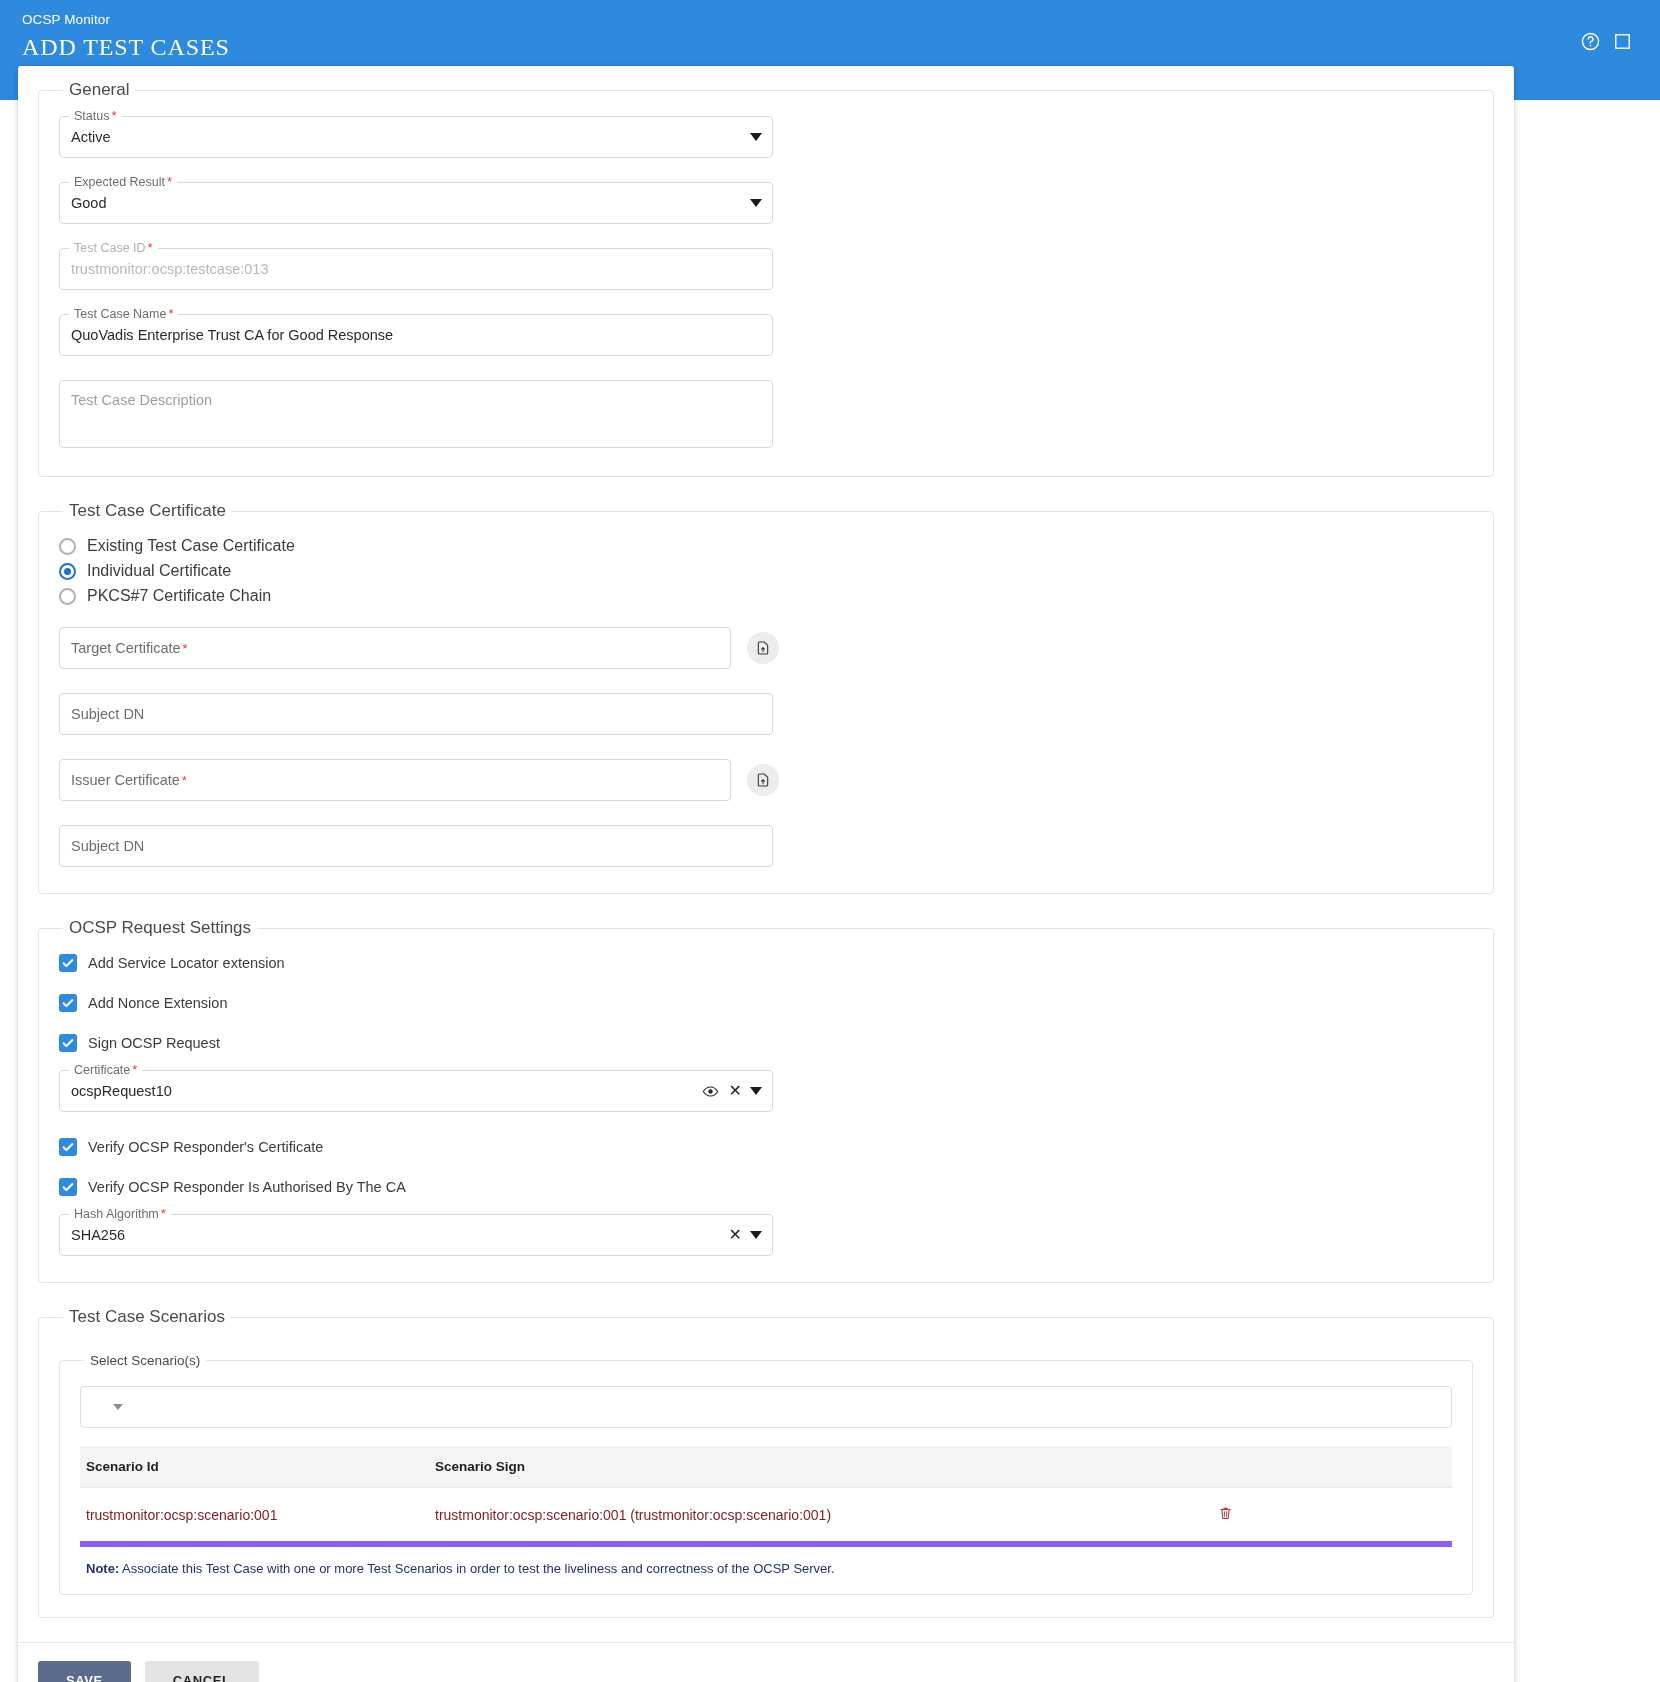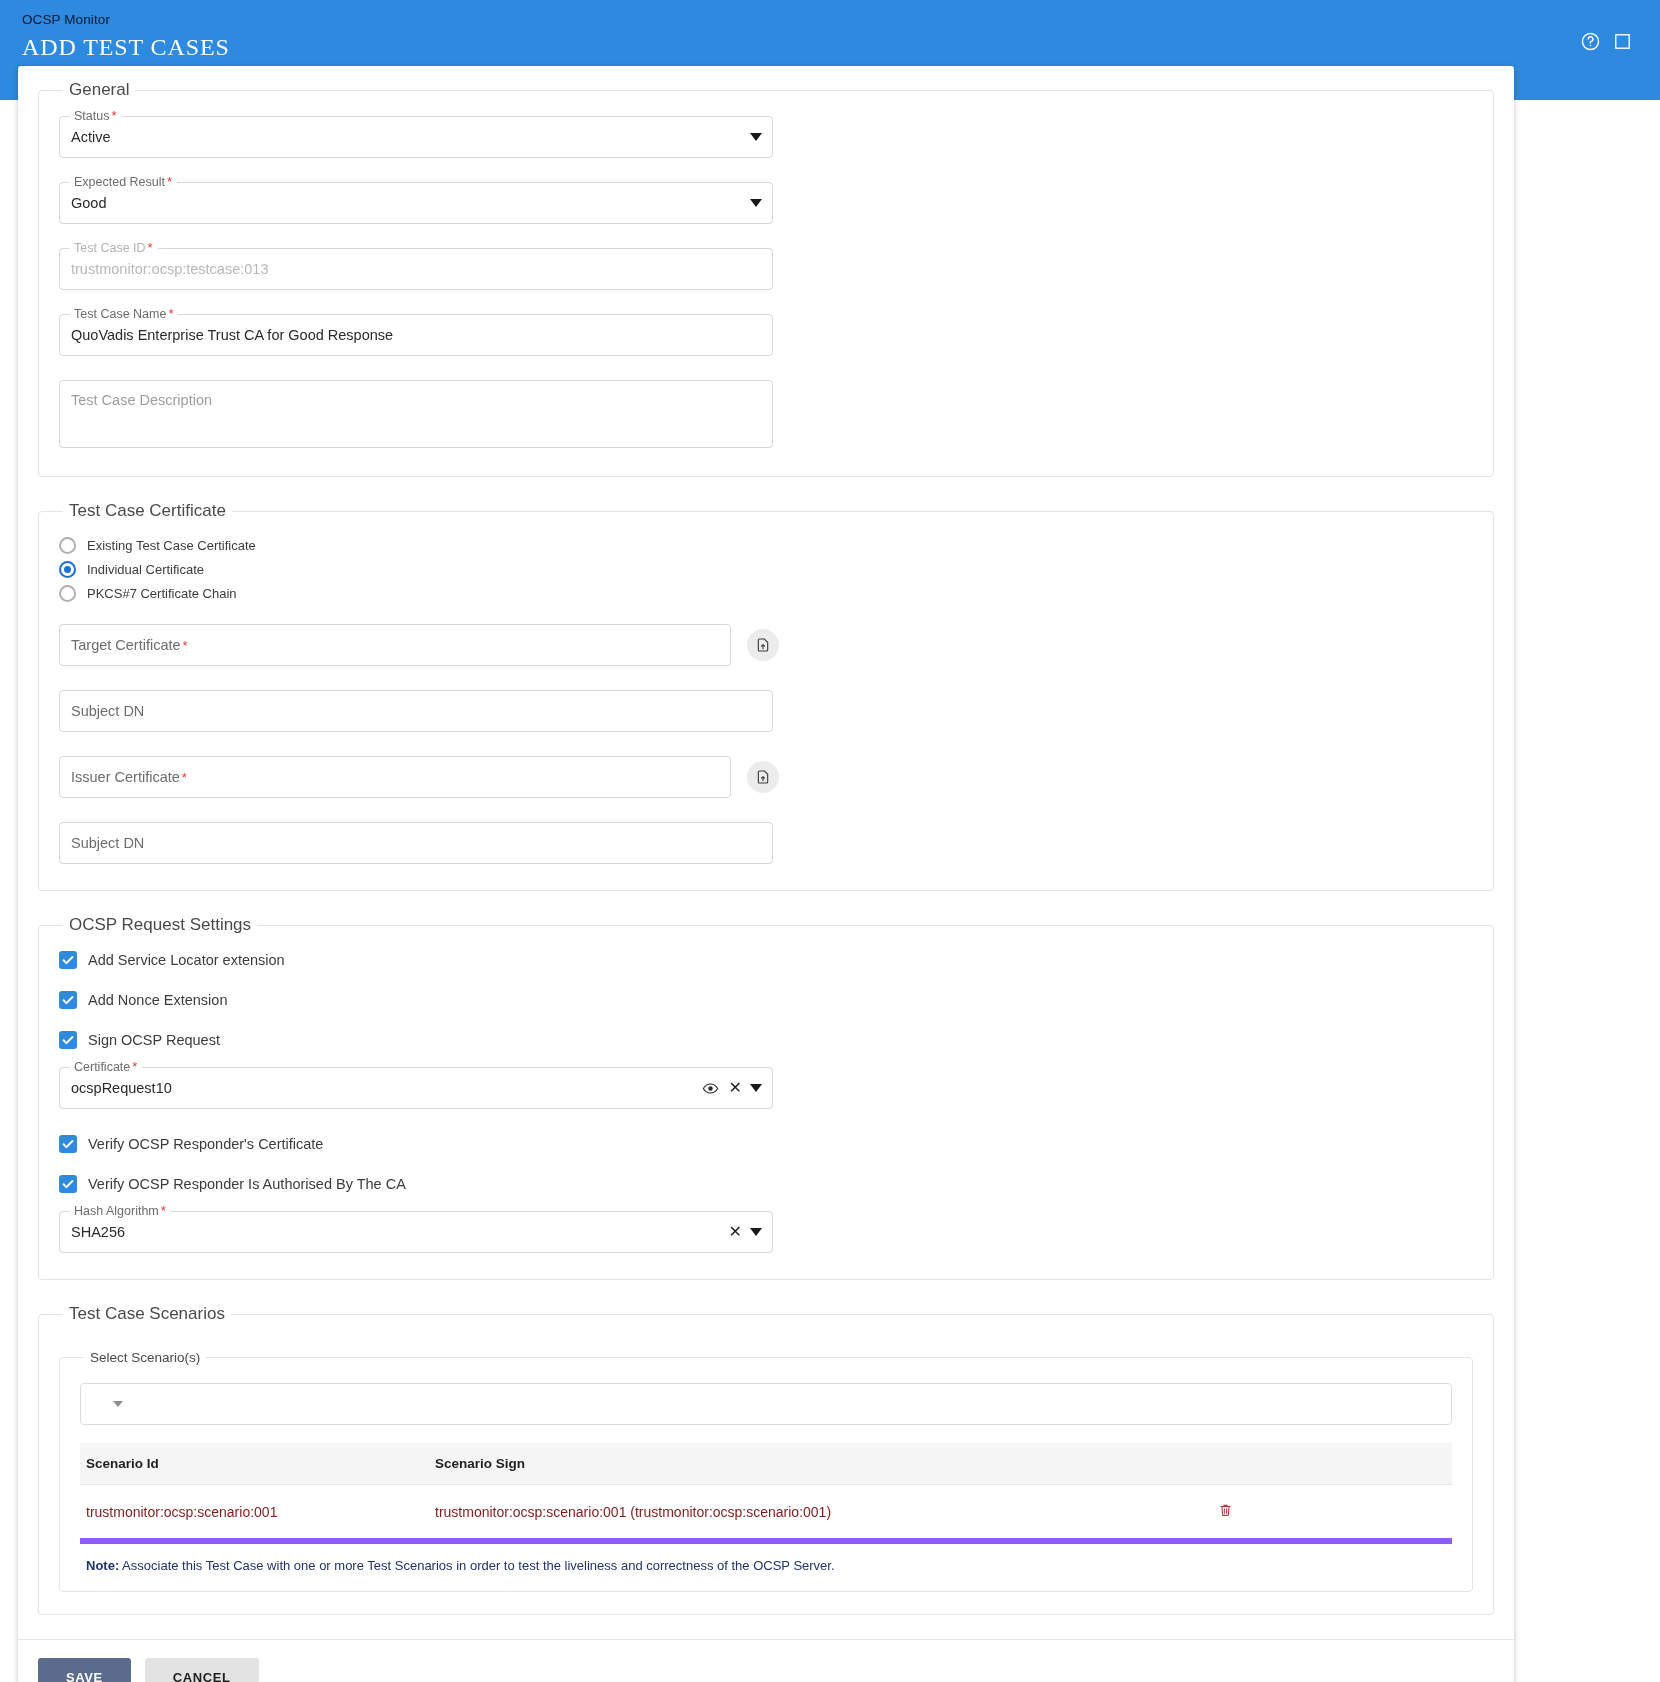--- a/index.html
+++ b/index.html
@@ -23,21 +23,21 @@
     left: 0; top: 0;
     width: 1660px; height: 100px;
     background: #2e8ade;
     display: flex;
     align-items: flex-start;
     justify-content: space-between;
     padding: 13px 26px 0 22px;
   }
   .header-titles { display: flex; flex-direction: column; line-height: 1.1; }
   .header-sub {
-    color: #0f172a;
+    color: #ffffff;
     font-size: 13.5px;
     letter-spacing: .1px;
     margin-bottom: 6px;
   }
   .header-title {
     color: #ffffff;
     font-size: 24px;
     letter-spacing: .9px;
     font-weight: 400;
     font-family: Liberation Serif, serif;
@@ -177,21 +177,21 @@
   }
   .radio.checked { border-color: #1e6fd9; }
   .radio.checked::after {
     content: "";
     position: absolute;
     left: 3px; top: 3px;
     width: 7px; height: 7px;
     border-radius: 50%;
     background: #1e6fd9;
   }
-  .radio-label { font-size: 13px; color: #3c3c3c; }
+  .radio-label { font-size: 16px; color: #3c3c3c; }
 
   
   .check-row {
     display: flex; align-items: center;
     margin: 0 0 22px 0;
     cursor: pointer;
   }
   .checkbox {
     width: 18px; height: 18px;
     border-radius: 3px;

